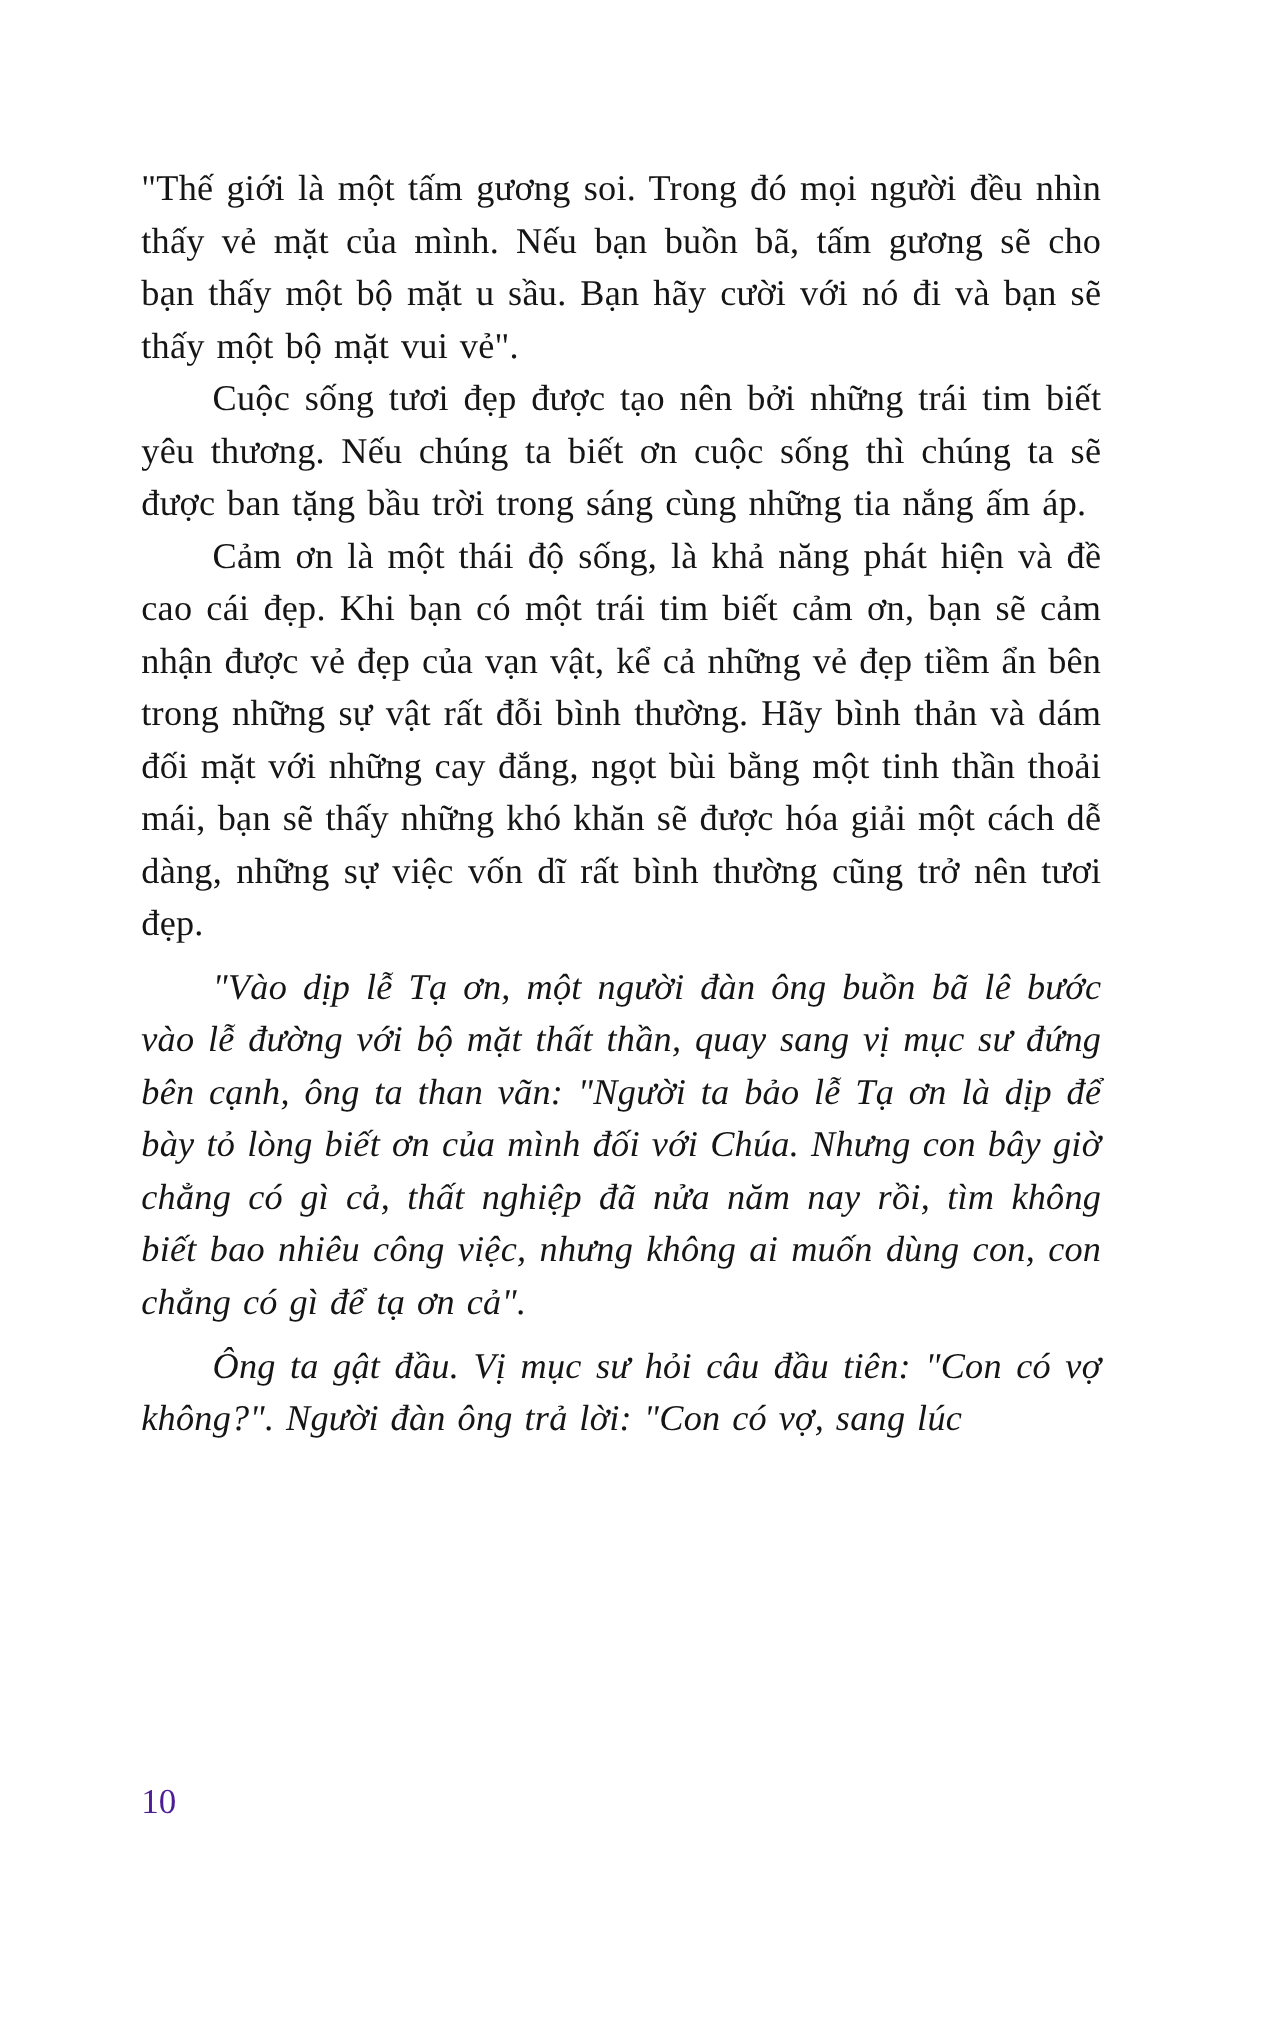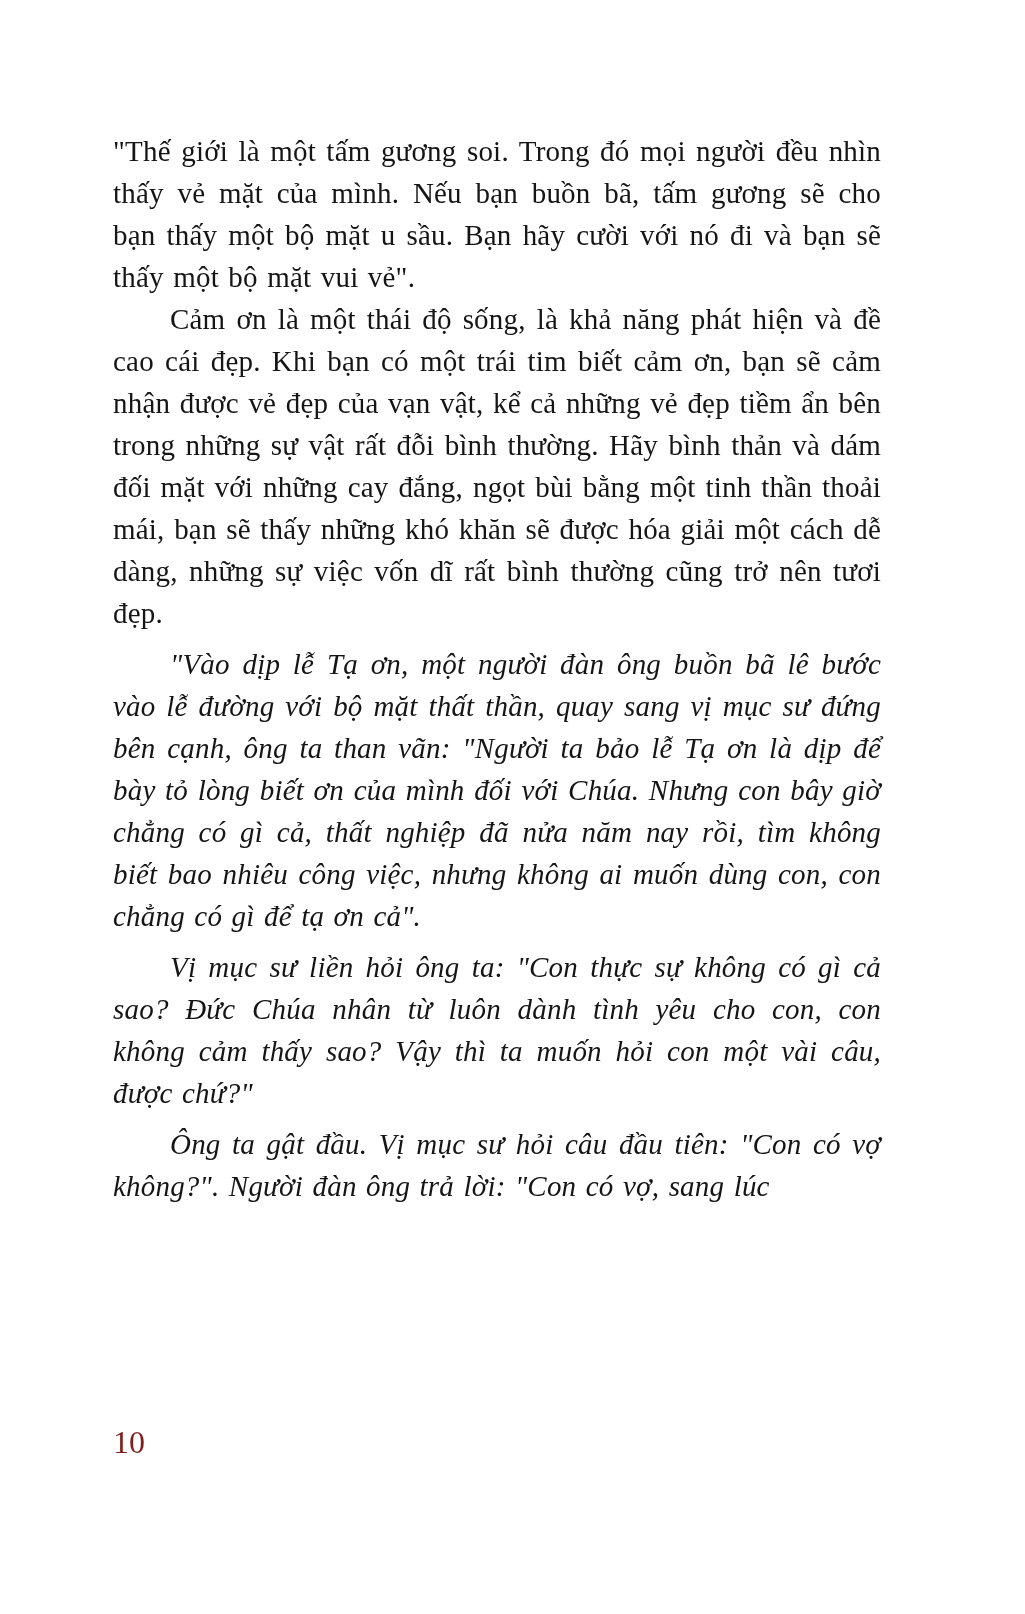--- a/index.html
+++ b/index.html
@@ -39,30 +39,30 @@
     text-indent: 0;
   }
   .para.italic {
     font-style: italic;
     margin-top: 9px;
   }
   .page-number {
     position: absolute;
     left: 113px;
     top: 1424px;
-    font-size: 32px;
+    font-size: 28px;
     line-height: 36px;
-    color: #7f1d1d;
+    color: #4c1d95;
   }
 </style>
 </head>
 <body>
 
 <div class="page">
   <div class="text-block">
     <p class="para no-indent">"Thế giới là một tấm gương soi. Trong đó mọi người đều nhìn thấy vẻ mặt của mình. Nếu bạn buồn bã, tấm gương sẽ cho bạn thấy một bộ mặt u sầu. Bạn hãy cười với nó đi và bạn sẽ thấy một bộ mặt vui vẻ".</p>
+    <p class="para">Cuộc sống tươi đẹp được tạo nên bởi những trái tim biết yêu thương. Nếu chúng ta biết ơn cuộc sống thì chúng ta sẽ được ban tặng bầu trời trong sáng cùng những tia nắng ấm áp.</p>
     <p class="para">Cảm ơn là một thái độ sống, là khả năng phát hiện và đề cao cái đẹp. Khi bạn có một trái tim biết cảm ơn, bạn sẽ cảm nhận được vẻ đẹp của vạn vật, kể cả những vẻ đẹp tiềm ẩn bên trong những sự vật rất đỗi bình thường. Hãy bình thản và dám đối mặt với những cay đắng, ngọt bùi bằng một tinh thần thoải mái, bạn sẽ thấy những khó khăn sẽ được hóa giải một cách dễ dàng, những sự việc vốn dĩ rất bình thường cũng trở nên tươi đẹp.</p>
     <p class="para italic">"Vào dịp lễ Tạ ơn, một người đàn ông buồn bã lê bước vào lễ đường với bộ mặt thất thần, quay sang vị mục sư đứng bên cạnh, ông ta than vãn: "Người ta bảo lễ Tạ ơn là dịp để bày tỏ lòng biết ơn của mình đối với Chúa. Nhưng con bây giờ chẳng có gì cả, thất nghiệp đã nửa năm nay rồi, tìm không biết bao nhiêu công việc, nhưng không ai muốn dùng con, con chẳng có gì để tạ ơn cả".</p>
-    <p class="para italic">Vị mục sư liền hỏi ông ta: "Con thực sự không có gì cả sao? Đức Chúa nhân từ luôn dành tình yêu cho con, con không cảm thấy sao? Vậy thì ta muốn hỏi con một vài câu, được chứ?"</p>
     <p class="para italic">Ông ta gật đầu. Vị mục sư hỏi câu đầu tiên: "Con có vợ không?". Người đàn ông trả lời: "Con có vợ, sang lúc</p>
   </div>
   <div class="page-number">10</div>
 </div>
 
 </body></html>

